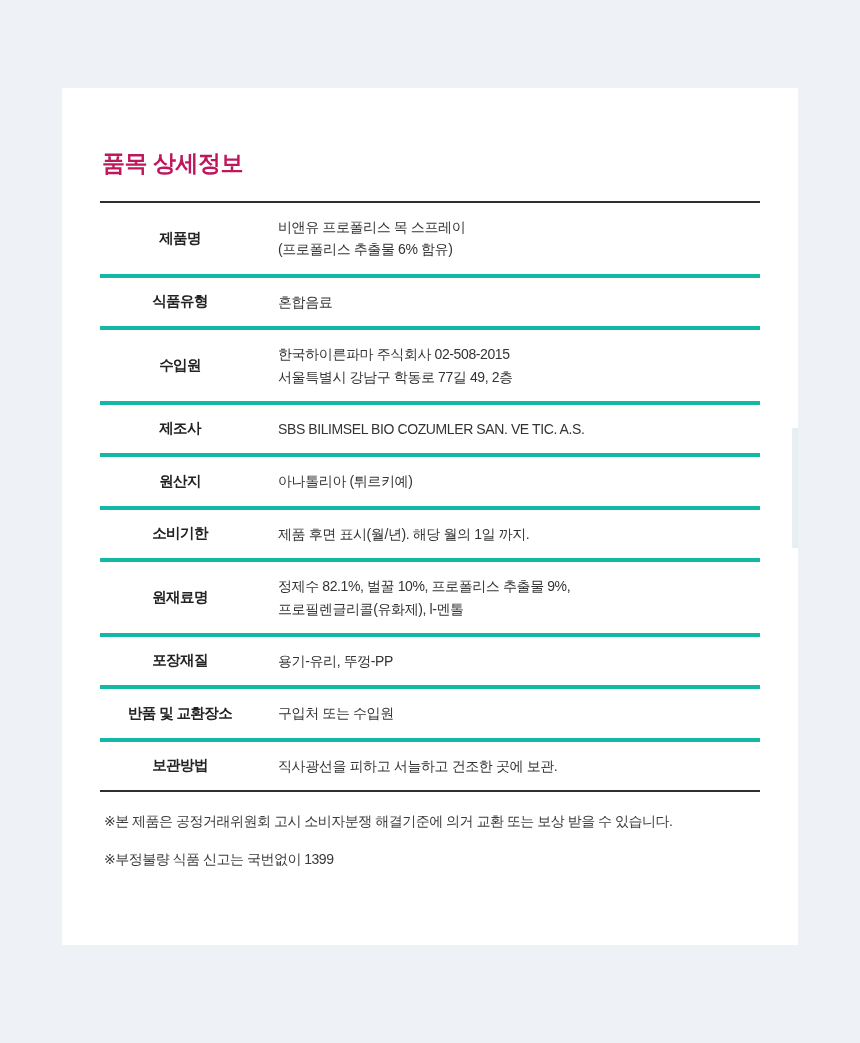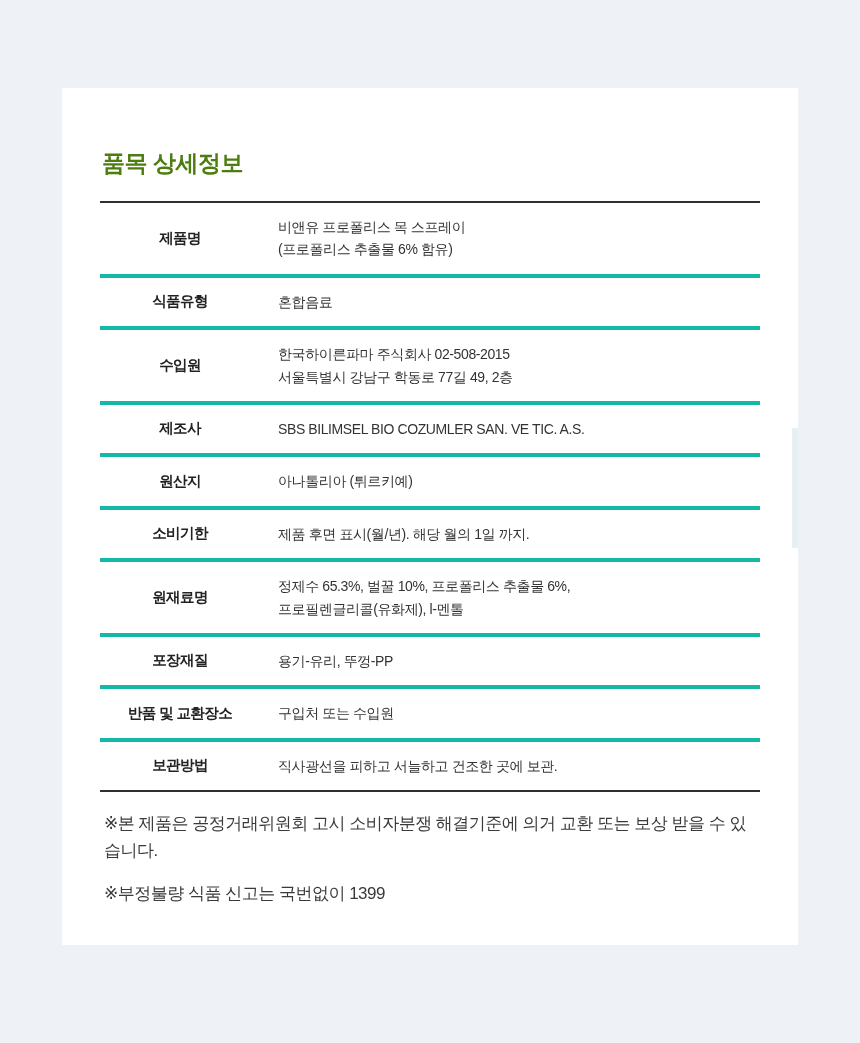--- a/index.html
+++ b/index.html
@@ -31,21 +31,21 @@
     background: #ffffff;
     box-sizing: border-box;
   }
   .card-inner {
     padding: 60px 38px 0 38px;
   }
   .page-title {
     font-size: 23px;
     font-weight: bold;
     letter-spacing: -0.5px;
-    color: #4d7c0f;
+    color: #be185d;
     margin: 0 0 22px 0;
     padding-left: 2px;
   }
   table.spec {
     width: 660px;
     border-collapse: collapse;
     border-top: 2px solid #2f2f2f;
     border-bottom: 2px solid #2f2f2f;
     table-layout: fixed;
   }
@@ -74,21 +74,21 @@
     color: #333333;
     padding: 13px 10px 13px 18px;
     letter-spacing: -0.4px;
     line-height: 1.6;
   }
   .notes {
     margin-top: 18px;
     padding-left: 4px;
   }
   .note {
-    font-size: 17px;
+    font-size: 14px;
     color: #3a3a3a;
     letter-spacing: -0.5px;
     line-height: 1.6;
     margin: 0 0 16px 0;
   }
   .vline {
     position: absolute;
     right: 0;
     top: 340px;
     width: 6px;
@@ -128,21 +128,21 @@
           <tr>
             <th>원산지</th>
             <td style="white-space: pre-line;">아나톨리아 (튀르키예)</td>
           </tr>
           <tr>
             <th>소비기한</th>
             <td style="white-space: pre-line;">제품 후면 표시(월/년). 해당 월의 1일 까지.</td>
           </tr>
           <tr>
             <th>원재료명</th>
-            <td style="white-space: pre-line;">정제수 65.3%, 벌꿀 10%, 프로폴리스 추출물 6%,
+            <td style="white-space: pre-line;">정제수 82.1%, 벌꿀 10%, 프로폴리스 추출물 9%,
 프로필렌글리콜(유화제), l-멘톨</td>
           </tr>
           <tr>
             <th>포장재질</th>
             <td style="white-space: pre-line;">용기-유리, 뚜껑-PP</td>
           </tr>
           <tr>
             <th>반품 및 교환장소</th>
             <td style="white-space: pre-line;">구입처 또는 수입원</td>
           </tr>

